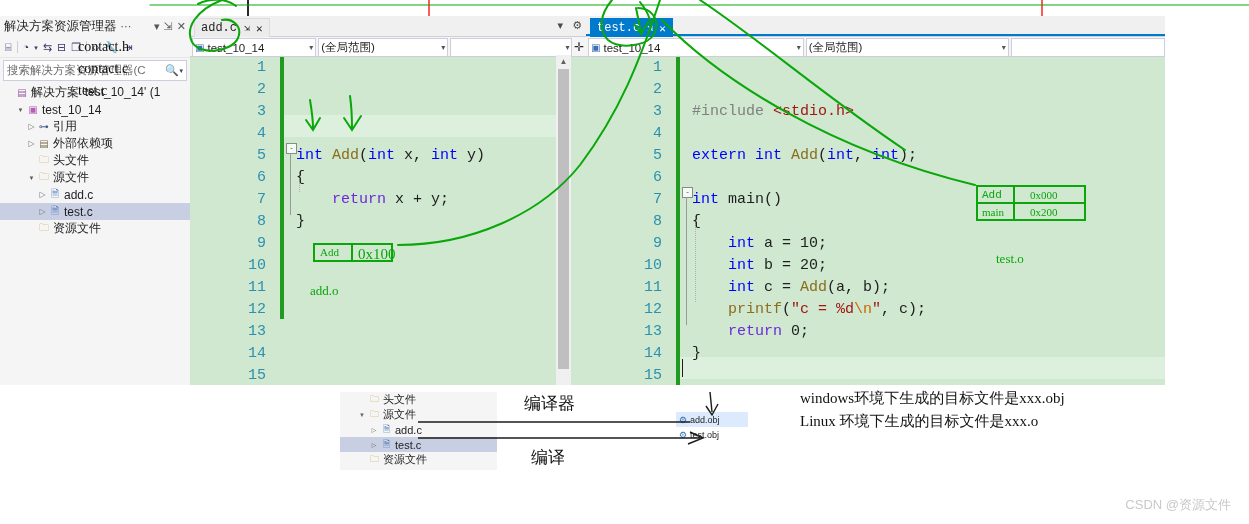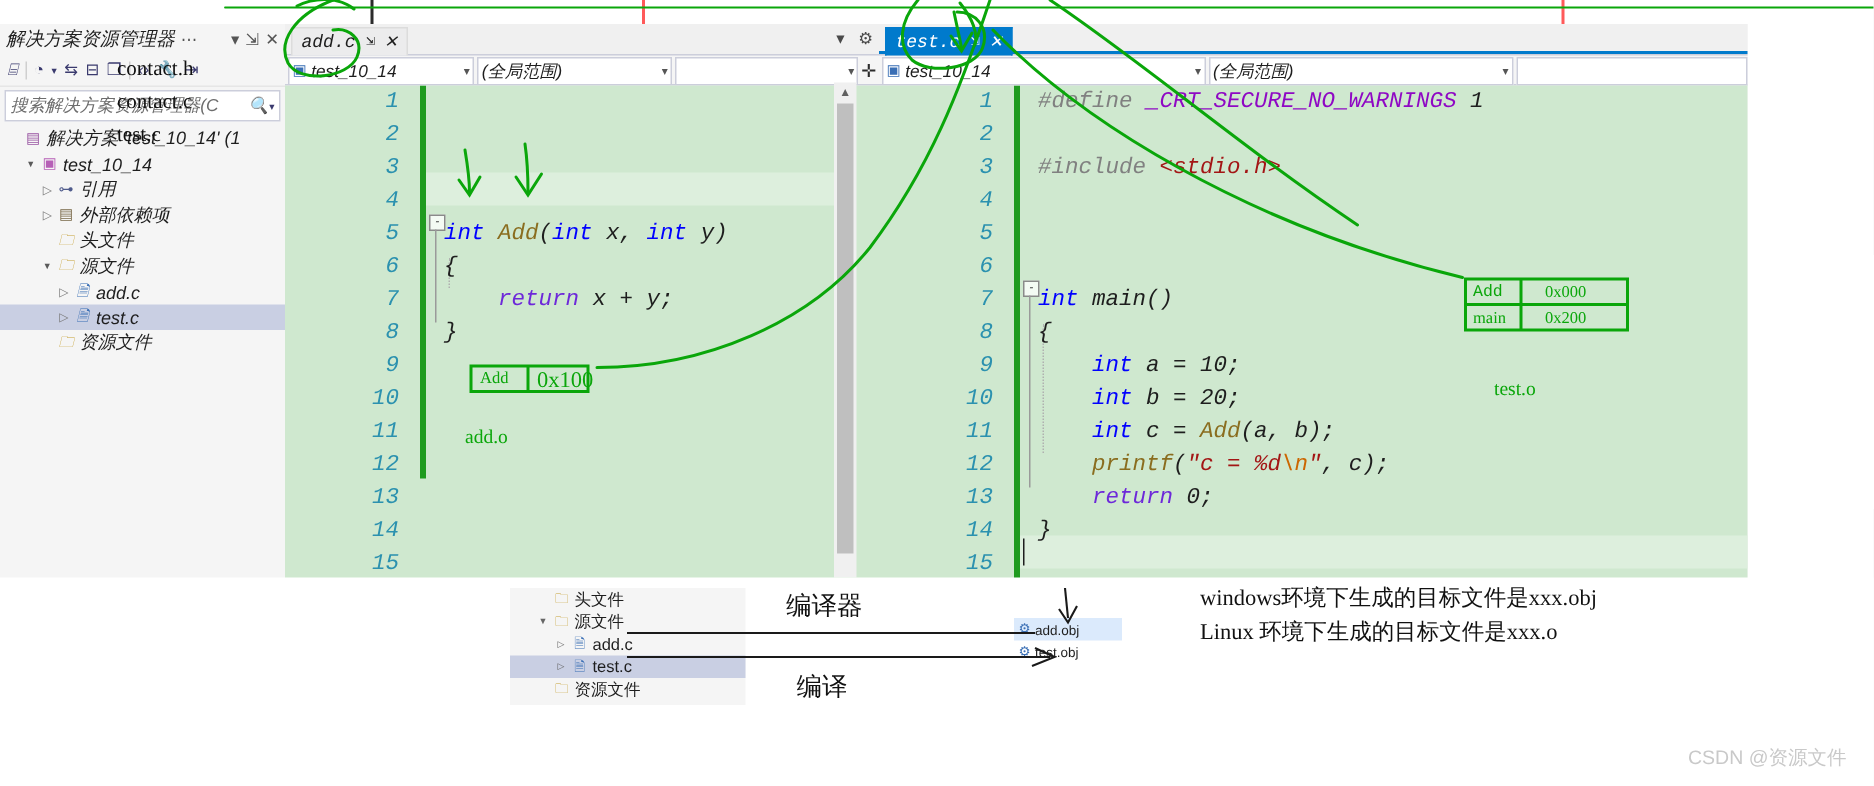--- a/index.html
+++ b/index.html
@@ -9,21 +9,21 @@
     font-family:"Liberation Sans","DejaVu Sans",sans-serif;
     overflow:hidden;
     position:relative;
   }
   #root{position:absolute;left:0;top:0;width:1249px;height:524px;}
 
   
   .vline{position:absolute;width:2px;}
 
   
-  #ide{position:absolute;left:0;top:16px;width:1165px;height:479px;background:#f5f5f5;font-style:italic;}
+  #ide{position:absolute;left:0;top:16px;width:1165px;height:479px;background:#f5f5f5;}
 
   
   #solexp{position:absolute;left:0;top:0;width:190px;height:369px;background:#f5f5f5;
           border-right:1px solid #cccedb;}
   #solexp-title{height:21px;display:flex;align-items:center;padding:0 4px;
           background:#f5f5f5;font-size:12.5px;color:#1e1e1e;white-space:nowrap;}
   #solexp-title .t{flex:0 0 auto;}
   #solexp-title .sp{flex:1 1 auto;}
   #solexp-title .ic{margin-left:4px;color:#555;font-size:11px;}
   #solexp-toolbar{height:20px;display:flex;align-items:center;gap:5px;
@@ -311,28 +311,28 @@
         </div>
       </div>
       <div class="codearea" id="codeR">
         <div class="cursorline" style="left:94px;right:0;top:300px;height:22px;"></div>
         <div class="greenbar" style="left:90px;top:0;height:330px;"></div>
         <div class="collapse" style="left:96px;top:130px;">-</div>
         <div class="bracebar" style="left:100px;top:140px;height:128px;"></div>
         <div class="dotline" style="left:109px;top:159px;height:86px;"></div>
         <div class="caret" style="left:96px;top:302px;height:18px;"></div>
       <div class="lnum" style="top: 2px; width: 76px; right: auto; left: 0px;">1</div>
-          <div class="codeline" style="top: 2px; left: 106px;"><span class="pp">#define </span><span class="mac">_CRT_SECURE_NO_WARNINGS</span><span class="var"> 1</span></div>
           <div class="lnum" style="top: 24px; width: 76px; right: auto; left: 0px;">2</div>
           <div class="codeline" style="top: 24px; left: 106px;"></div>
           <div class="lnum" style="top: 46px; width: 76px; right: auto; left: 0px;">3</div>
           <div class="codeline" style="top: 46px; left: 106px;"><span class="pp">#include </span><span class="inc">&lt;stdio.h&gt;</span></div>
           <div class="lnum" style="top: 68px; width: 76px; right: auto; left: 0px;">4</div>
           <div class="codeline" style="top: 68px; left: 106px;"></div>
           <div class="lnum" style="top: 90px; width: 76px; right: auto; left: 0px;">5</div>
+          <div class="codeline" style="top: 90px; left: 106px;"><span class="k">extern int </span><span class="fn">Add</span><span class="var">(</span><span class="k">int</span><span class="var">, </span><span class="k">int</span><span class="var">);</span></div>
           <div class="lnum" style="top: 112px; width: 76px; right: auto; left: 0px;">6</div>
           <div class="codeline" style="top: 112px; left: 106px;"></div>
           <div class="lnum" style="top: 134px; width: 76px; right: auto; left: 0px;">7</div>
           <div class="codeline" style="top: 134px; left: 106px;"><span class="k">int </span><span class="var">main()</span></div>
           <div class="lnum" style="top: 156px; width: 76px; right: auto; left: 0px;">8</div>
           <div class="codeline" style="top: 156px; left: 106px;"><span class="var">{</span></div>
           <div class="lnum" style="top: 178px; width: 76px; right: auto; left: 0px;">9</div>
           <div class="codeline" style="top: 178px; left: 106px;"><span class="var">    </span><span class="k">int</span><span class="var"> a = 10;</span></div>
           <div class="lnum" style="top: 200px; width: 76px; right: auto; left: 0px;">10</div>
           <div class="codeline" style="top: 200px; left: 106px;"><span class="var">    </span><span class="k">int</span><span class="var"> b = 20;</span></div>

